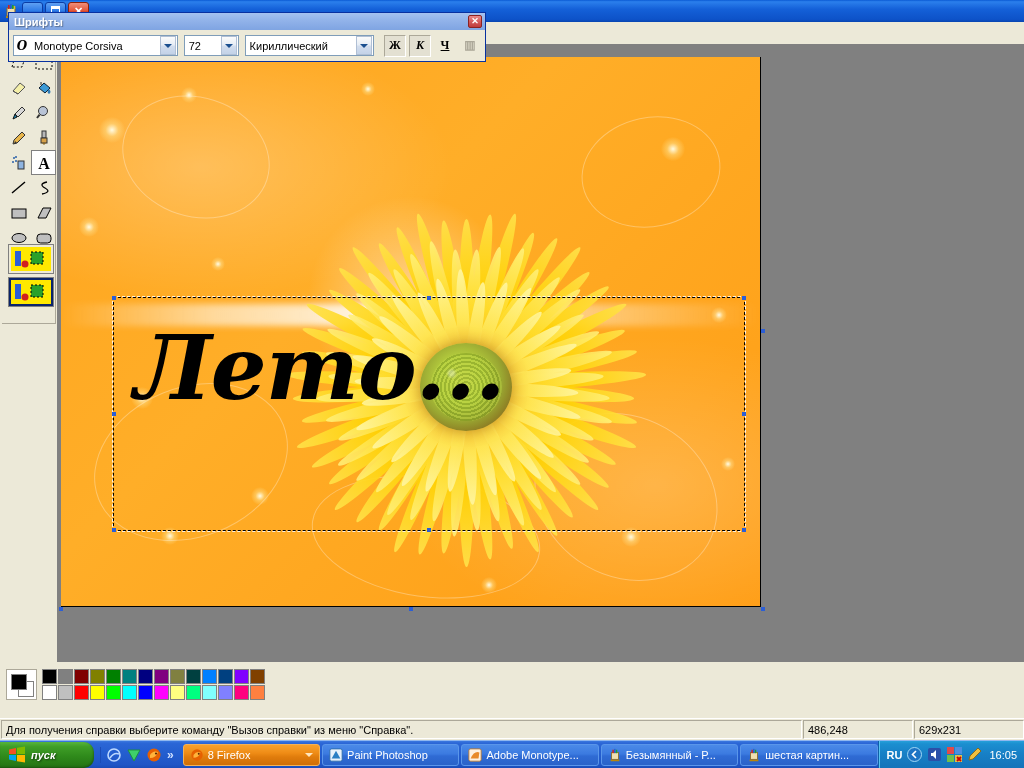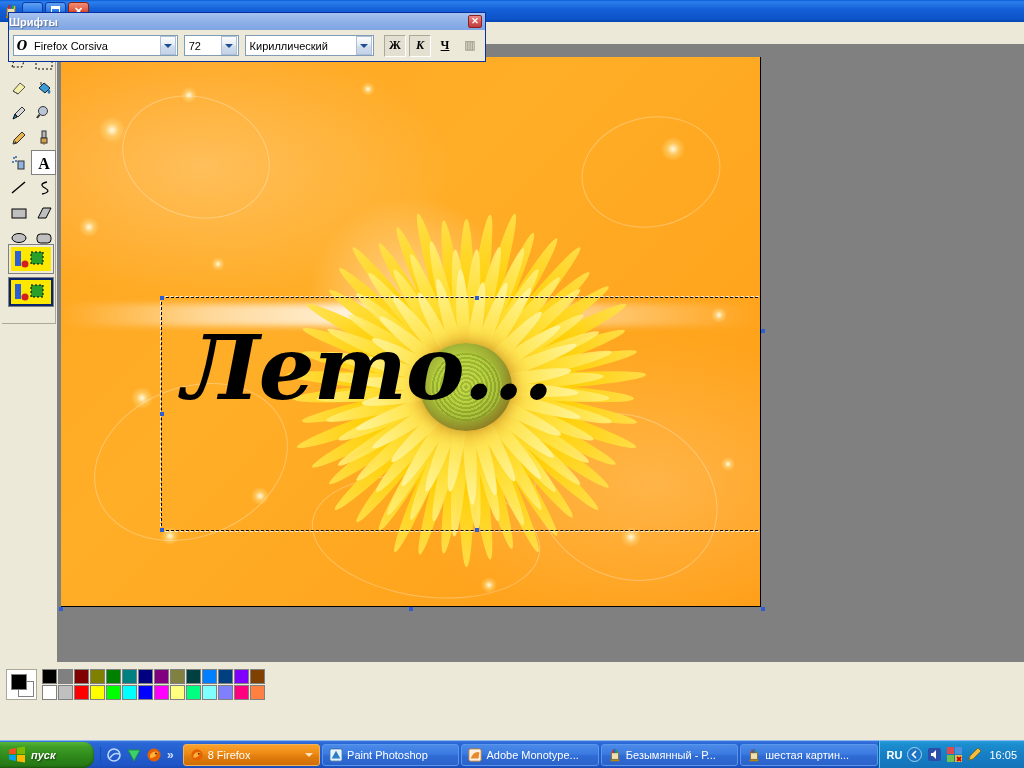--- a/index.html
+++ b/index.html
@@ -138,21 +138,20 @@
       repeating-radial-gradient(circle at 50% 50%, rgba(120,150,30,.55) 0 2px, rgba(190,215,70,.5) 2px 4px);
     opacity:.85;
   }
 
   
   #textbox{
     position:absolute; left:52px; top:240px; width:632px; height:234px;
     border:1px dashed #000;
     outline:1px dashed rgba(255,255,255,.85);
     outline-offset:0px;
-    margin-left:48px;
   }
   #textbox .handle{
     position:absolute;width:4px;height:4px;background:#2b5ed6;
   }
   #leto{
     position:absolute; left:20px; top:26px;
     font-family:"DejaVu Serif", serif;
     font-style:italic; font-weight:bold;
     font-size:88px; line-height:1; color:#000;
     letter-spacing:-1px;
@@ -202,20 +201,21 @@
 
   
   #fontsbar{
     position:absolute; left:8px; top:12px; width:478px; height:50px;
     border:1px solid #0831a0;
     background:#d6d2c2;
   }
   #fontsbar-title{
     height:17px; display:flex;align-items:center;
     background:linear-gradient(180deg,#a5c2f0 0%,#93b4ea 40%,#7fa4e2 100%);
+    padding-left:5px;
   }
   #fontsbar-title .t{
     color:#fff;font-weight:bold;font-size:11px;flex:1;
     text-shadow:1px 1px 1px rgba(0,0,0,.35);
   }
   #fontsbar-close{
     width:14px;height:13px;margin-right:3px;
     background:linear-gradient(180deg,#e98b8b 0%,#d45b5b 50%,#bf3b3b 100%);
     border:1px solid #8b2222;border-radius:2px;
     color:#fff;font-size:9px;font-weight:bold;
@@ -672,31 +672,36 @@
         <div class="sw" style="background: rgb(128, 255, 255);"></div>
         <div class="sw" style="background: rgb(0, 64, 128);"></div>
         <div class="sw" style="background: rgb(128, 128, 255);"></div>
         <div class="sw" style="background: rgb(128, 0, 255);"></div>
         <div class="sw" style="background: rgb(255, 0, 128);"></div>
         <div class="sw" style="background: rgb(128, 64, 0);"></div>
         <div class="sw" style="background: rgb(255, 128, 64);"></div>
       </div>
   </div>
 
+  <div id="statusbar">
+    <div class="sbpanel" id="sb-hint">Для получения справки выберите команду "Вызов справки" из меню "Справка".</div>
+    <div class="sbpanel" id="sb-coords">486,248</div>
+    <div class="sbpanel" id="sb-size">629x231</div>
+  </div>
 
   <div id="fontsbar">
     <div id="fontsbar-title">
       <div class="t">Шрифты</div>
       <div id="fontsbar-close">✕</div>
     </div>
     <div id="fontsbar-body">
 
       <div class="combo" id="combo-font">
         <span class="otf">O</span>
-        <span class="val">Firefox Corsiva</span>
+        <span class="val">Monotype Corsiva</span>
         <span class="arrow">
             <i></i>
           </span>
       </div>
 
       <div class="combo" id="combo-size">
         <span class="val">72</span>
         <span class="arrow">
             <i></i>
           </span>

